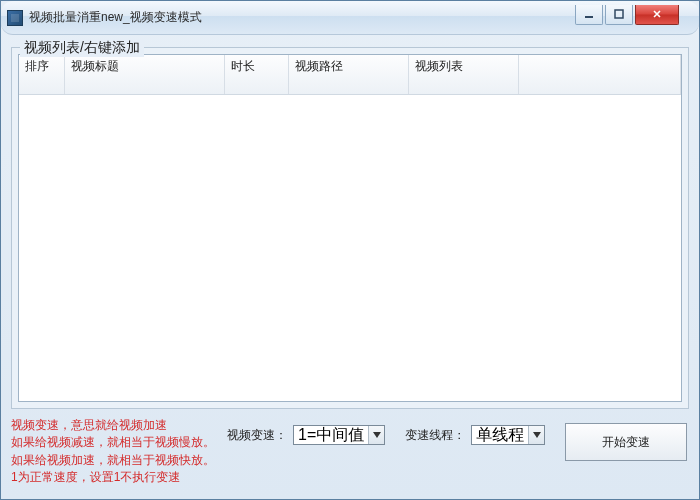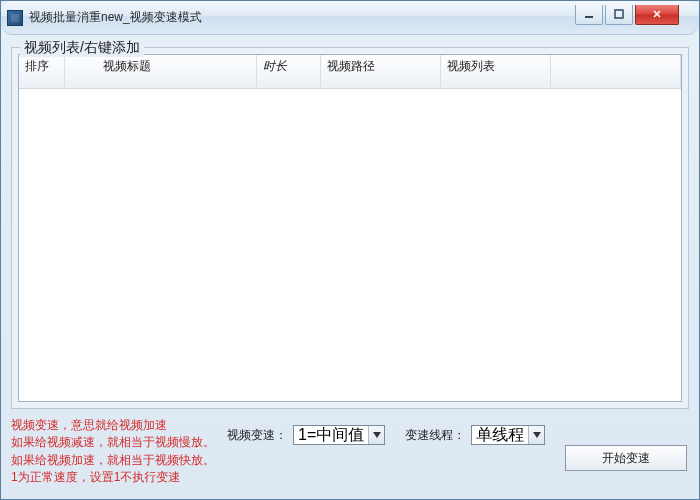--- a/index.html
+++ b/index.html
@@ -67,21 +67,21 @@
     padding: 0 4px; font-size:14px; color:#222;
   }
   .listview {
     border: 1px solid #9fb3c6;
     background: #fff;
     flex:1;
     display:flex; flex-direction:column;
     overflow:hidden;
   }
   .listheader {
-    height: 34px;
+    height: 40px;
     background: linear-gradient(to bottom,#fdfdfe,#ecf1f6);
     border-bottom: 1px solid #d0d9e2;
     display:flex;
   }
   .listheader .col {
     border-right: 1px solid #d7dee6;
     padding: 3px 6px;
     font-size:12px;
     color:#222;
     white-space:nowrap;
@@ -133,25 +133,25 @@
     background:linear-gradient(to bottom,#fdfdfe,#e7edf3);
     display:flex;align-items:center;justify-content:center;
     font-weight:bold; letter-spacing:1px;
   }
   .action-col {
     width: 126px;
     display:flex; flex-direction:column; gap:10px;
     padding: 8px 2px 0 2px;
   }
   .btn {
-    height:26px;
+    height:38px;
     border:1px solid #8a99a8;
     background:linear-gradient(to bottom,#fdfdfe,#e6ecf2);
     display:flex;align-items:center;justify-content:center;
-    font-size:12px; color:#1c1c1c;margin-top:22px;
+    font-size:12px; color:#1c1c1c;
   }
 </style>
 </head>
 <body>
 
 <div class="window">
   <div class="titlebar">
     <div class="app-icon"></div>
     <div class="title">视频批量消重new_视频变速模式</div>
     <div class="win-buttons">
@@ -174,22 +174,22 @@
   </div>
 
   <div class="client">
 
     <div class="groupbox">
       <div class="legend">视频列表/右键添加</div>
 
       <div class="listview">
         <div class="listheader" id="listheader">
             <div class="col" style="width: 46px;">排序</div>
-            <div class="col" style="width: 160px; margin-left: 32px;">视频标题</div>
-            <div class="col" style="width: 64px; font-style: italic;">时长</div>
+            <div class="col" style="width: 160px;">视频标题</div>
+            <div class="col" style="width: 64px;">时长</div>
             <div class="col" style="width: 120px;">视频路径</div>
             <div class="col" style="width: 110px;">视频列表</div>
             <div class="col" style="flex: 1 1 0%;"></div>
           </div>
         <div class="listbody"></div>
       </div>
     </div>
 
     <div class="bottom">
 

